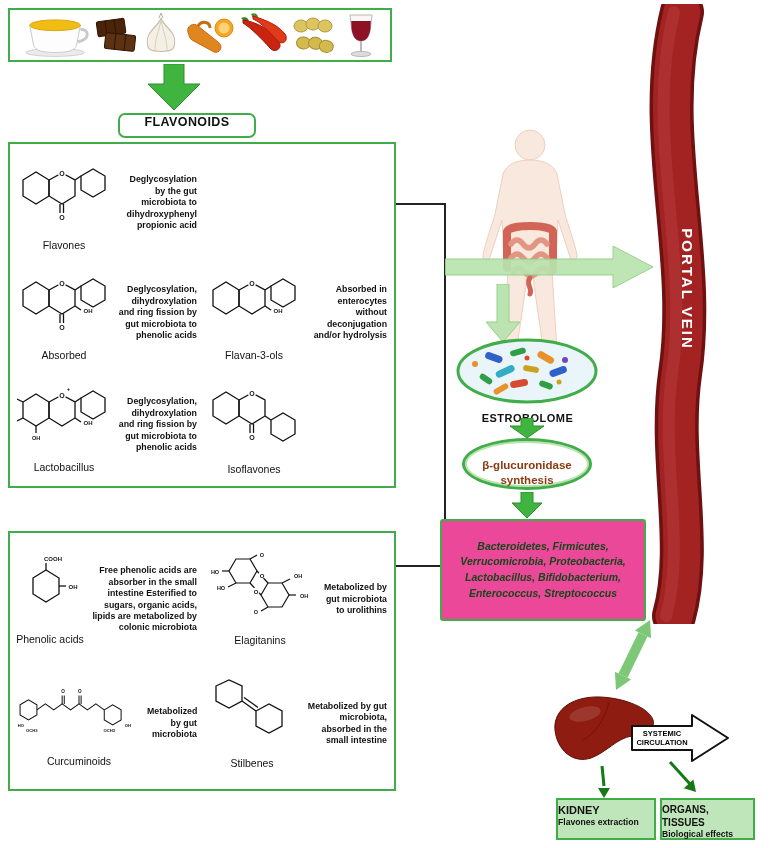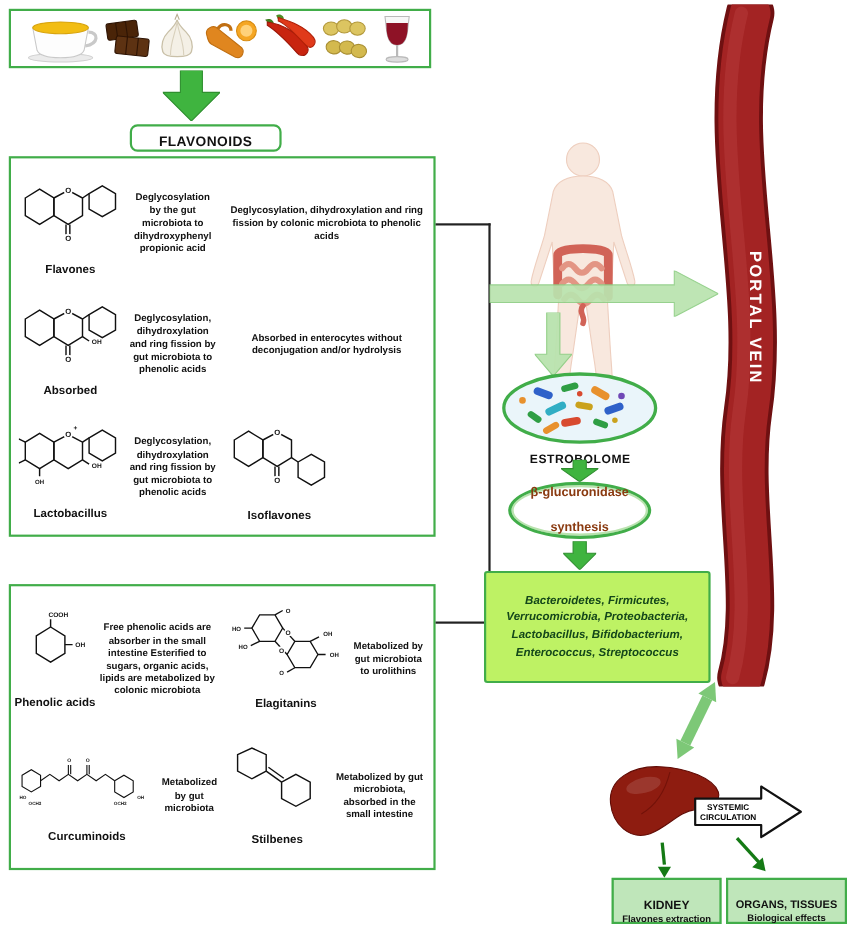--- a/index.html
+++ b/index.html
@@ -1,36 +1,36 @@
 <!DOCTYPE html>
 <html><head>
 <meta charset="utf-8">
 <style>
   html,body{margin:0;padding:0}
   body{font-family:"Liberation Sans",sans-serif;background:#fff;color:#111}
   #canvas{position:relative;width:775px;height:848px;background:#fff;overflow:hidden}
   .abs{position:absolute}
   .gbox{border:2px solid #41ad49;background:#fff;box-sizing:border-box}
   .pill{border:2px solid #41ad49;border-radius:7px;background:#fff;font-weight:700;font-size:12.5px;
-        display:flex;align-items:flex-end;justify-content:center;letter-spacing:.4px;box-sizing:border-box}
+        display:flex;align-items:flex-start;justify-content:center;letter-spacing:.4px;box-sizing:border-box}
   .foods{display:flex;align-items:center;justify-content:space-between;height:100%;padding:2px 12px;box-sizing:border-box}
   .panel{display:grid;grid-template-columns:1fr 1fr;box-sizing:border-box;padding:4px 2px;height:100%}
   .cell{display:flex;align-items:center;padding:1px 2px;min-width:0}
   .mol{display:flex;flex-direction:column;align-items:center;flex:0 0 auto}
-  .chem-name{font-weight:700;font-size:10.5px;text-align:center;margin-top:17px;white-space:nowrap}
-  .desc{flex:1;font-weight:700;font-size:8.8px;line-height:1.3;text-align:center;padding:0 3px;min-width:0}
+  .chem-name{font-weight:400;font-size:10.5px;text-align:center;margin-top:17px;white-space:nowrap}
+  .desc{flex:1;font-weight:700;font-size:8.8px;line-height:1.3;text-align:right;padding:0 3px;min-width:0}
   .chem text{font-weight:700;fill:#111}
   .line{background:#222}
-  .bact-box{background:#bef264;border:2px solid #41ad49;border-radius:3px;display:flex;align-items:center;
+  .bact-box{background:#ec4899;border:2px solid #41ad49;border-radius:3px;display:flex;align-items:center;
             justify-content:center;box-sizing:border-box;padding:6px 8px}
   .bact-text{color:#14471a;font-weight:700;font-style:italic;font-size:10.5px;line-height:1.5;text-align:center}
   .enzyme{border:3px solid #41ad49;border-radius:50%;background:#fff;box-shadow:0 0 0 2px #b9e3ae inset;
-          display:flex;flex-direction:column;align-items:center;justify-content:space-between;box-sizing:border-box}
+          display:flex;flex-direction:column;align-items:center;justify-content:flex-end;box-sizing:border-box}
   .enzyme div{color:#8a3a10;font-weight:700;font-size:11.5px;line-height:1.25}
-  .outcome{background:#bfe6ba;border:2px solid #41ad49;box-sizing:border-box;text-align:center;padding-top:16px}
+  .outcome{background:#bfe6ba;border:2px solid #41ad49;box-sizing:border-box;text-align:left;padding-top:3px}
   .outcome .t1{font-weight:700;font-size:11px;line-height:1.3}
   .outcome .t2{font-weight:700;font-size:8.6px;line-height:1.3}
   .estro-label{font-weight:700;font-size:11px;letter-spacing:.5px;text-align:center}
 </style>
 </head>
 <body>
 
 <div id="canvas">
 
   <div class="abs gbox" style="left:8px;top:8px;width:384px;height:54px">
@@ -117,21 +117,20 @@
               <text x="45" y="19.5" text-anchor="middle" font-size="7">O</text>
             <circle cx="45" cy="61" r="4.2" fill="#fff"></circle>
               <text x="45" y="63.5" text-anchor="middle" font-size="7">O</text>
           </svg>
           <div class="chem-name">Flavones</div>
         </div>
         <div class="desc">Deglycosylation by the gut microbiota to dihydroxyphenyl propionic acid</div>
       </div>
 
       <div class="cell">
-        <div class="desc">Deglycosylation, dihydroxylation and ring fission by colonic microbiota to phenolic acids</div>
       </div>
 
       <div class="cell">
         <div class="mol" style="width:100px">
           <svg class="chem" width="95" height="66" viewBox="0 0 95 66">
             <g fill="none" stroke="#111" stroke-width="1.3">
               <polygon points="6,24 19,16 32,24 32,40 19,48 6,40"></polygon>
               <polygon points="32,24 45,17 58,24 58,40 45,48 32,40"></polygon>
               <line x1="58" y1="24" x2="64" y2="20"></line>
               <polygon points="64,20 76,13 88,20 88,34 76,41 64,34"></polygon>
@@ -144,20 +143,35 @@
             <circle cx="45" cy="61" r="4.2" fill="#fff"></circle>
               <text x="45" y="63.5" text-anchor="middle" font-size="7">O</text>
             <text x="71" y="47" text-anchor="middle" font-size="6">OH</text>
           </svg>
           <div class="chem-name">Absorbed</div>
         </div>
         <div class="desc">Deglycosylation, dihydroxylation and ring fission by gut microbiota to phenolic acids</div>
       </div>
 
       <div class="cell">
+        <div class="mol" style="width:100px">
+          <svg class="chem" width="95" height="66" viewBox="0 0 95 66">
+            <g fill="none" stroke="#111" stroke-width="1.3">
+              <polygon points="6,24 19,16 32,24 32,40 19,48 6,40"></polygon>
+              <polygon points="32,24 45,17 58,24 58,40 45,48 32,40"></polygon>
+              <line x1="58" y1="24" x2="64" y2="20"></line>
+              <polygon points="64,20 76,13 88,20 88,34 76,41 64,34"></polygon>
+              <line x1="58" y1="40" x2="64" y2="44"></line>
+            </g>
+            <circle cx="45" cy="17" r="4.2" fill="#fff"></circle>
+              <text x="45" y="19.5" text-anchor="middle" font-size="7">O</text>
+            <text x="71" y="47" text-anchor="middle" font-size="6">OH</text>
+          </svg>
+          <div class="chem-name">Flavan-3-ols</div>
+        </div>
         <div class="desc">Absorbed in enterocytes without deconjugation and/or hydrolysis</div>
       </div>
 
       <div class="cell">
         <div class="mol" style="width:100px">
           <svg class="chem" width="95" height="66" viewBox="0 0 95 66">
             <g fill="none" stroke="#111" stroke-width="1.3">
               <polygon points="6,24 19,16 32,24 32,40 19,48 6,40"></polygon>
               <polygon points="32,24 45,17 58,24 58,40 45,48 32,40"></polygon>
               <line x1="58" y1="24" x2="64" y2="20"></line>
@@ -389,18 +403,18 @@
     <polygon points="44,42 38,32 50,32" fill="#157a15"></polygon>
     <line x1="110" y1="6" x2="130" y2="28" stroke="#157a15" stroke-width="3"></line>
     <polygon points="136,36 123.8,32.3 133.4,23.5" fill="#157a15"></polygon>
   </svg>
 
   <div class="abs outcome" style="left:556px;top:798px;width:100px;height:42px">
     <div class="t1">KIDNEY</div>
     <div class="t2">Flavones extraction</div>
   </div>
 
-  <div class="abs outcome" style="left:660px;top:798px;width:110px;height:42px">
+  <div class="abs outcome" style="left:660px;top:798px;width:95px;height:42px">
     <div class="t1" style="font-size:10px">ORGANS, TISSUES</div>
     <div class="t2">Biological effects</div>
   </div>
 
 </div>
 
 </body></html>

